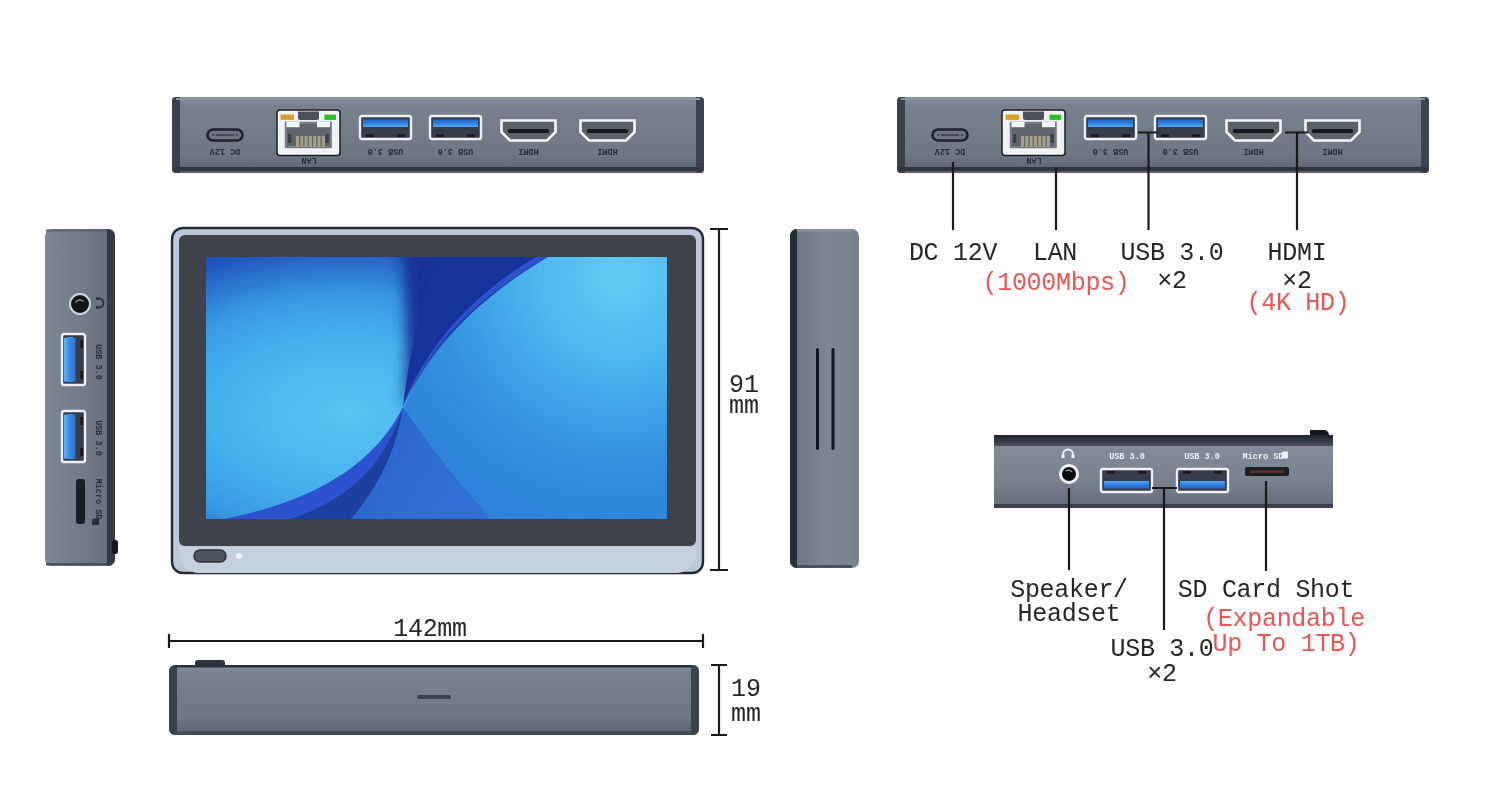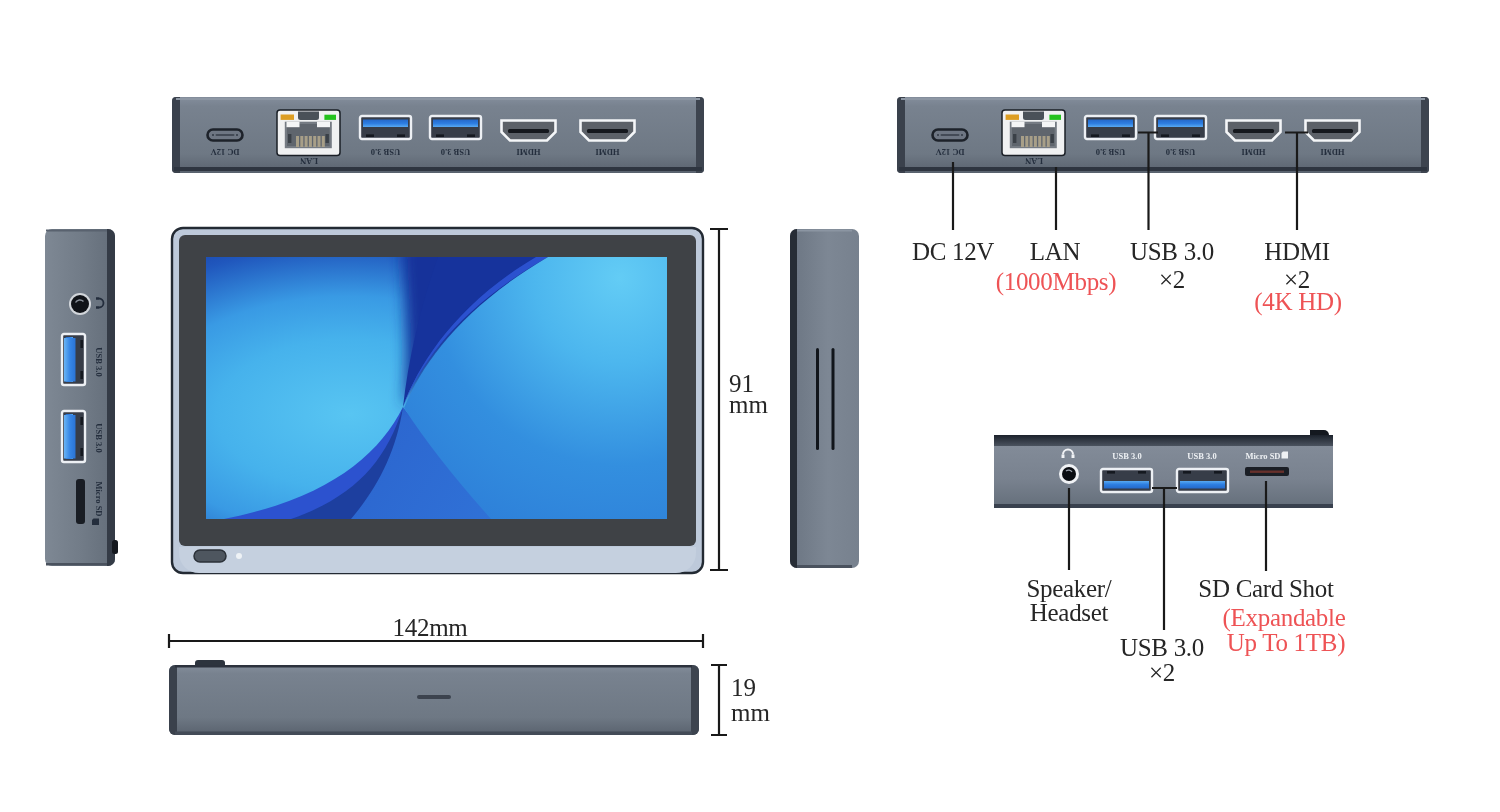--- a/index.html
+++ b/index.html
@@ -1,17 +1,17 @@
 <!DOCTYPE html>
 <html><head>
 <meta charset="utf-8">
 <style>
 html,body{margin:0;padding:0;background:#ffffff;}
 #canvas{position:relative;width:1500px;height:812px;background:#ffffff;overflow:hidden;
-font-family:Liberation Serif, serif;}
+font-family:Liberation Mono, monospace;}
 svg{display:block;}
 </style>
 </head>
 <body>
 <div id="canvas">
 <svg width="1500" height="812" viewBox="0 0 1500 812">
 <defs>
 
   <linearGradient id="barV" x1="0" y1="0" x2="0" y2="1">
     <stop offset="0" stop-color="#848e9c"></stop>

